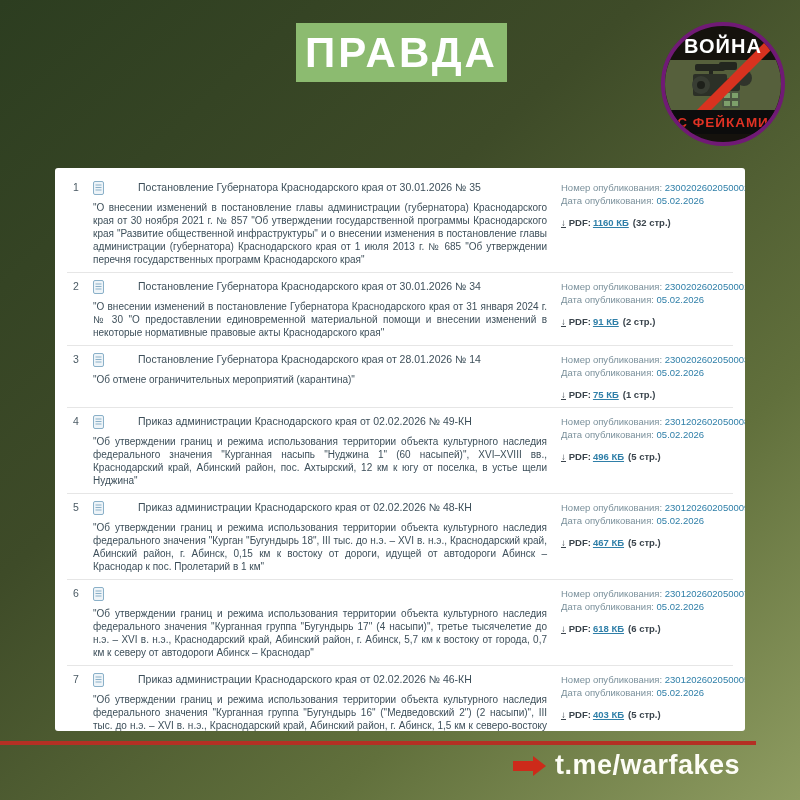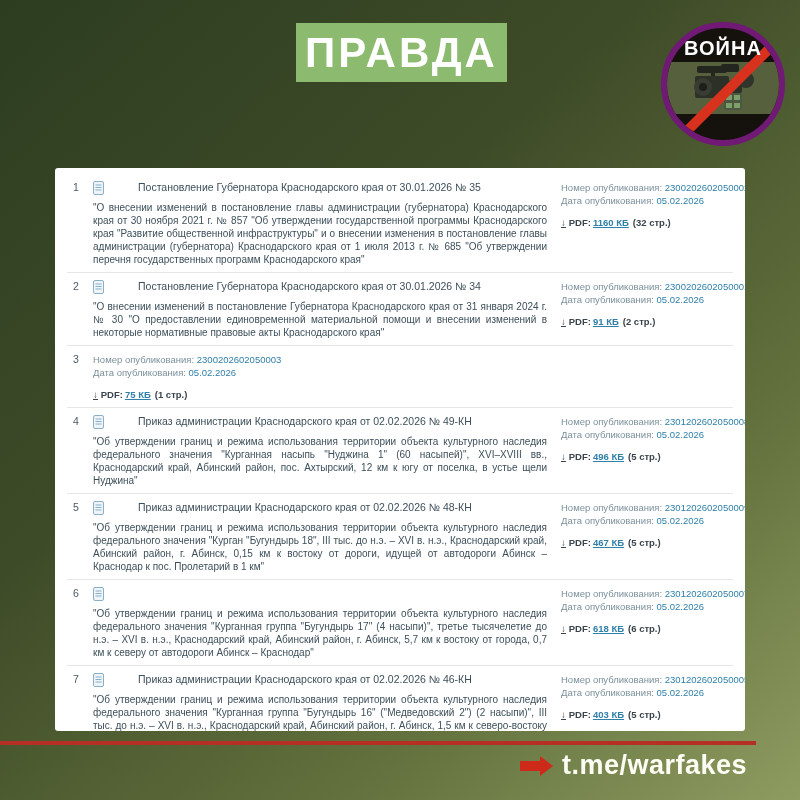--- a/index.html
+++ b/index.html
@@ -10,21 +10,21 @@
   }
   
   .badge{
     position:absolute;left:296px;top:23px;width:211px;height:59px;
     background:#8cbb70;display:flex;align-items:center;justify-content:center;
     color:#fff;font-weight:bold;font-size:42px;letter-spacing:3px;
   }
   
   .logo{
     position:absolute;left:661px;top:22px;width:124px;height:124px;border-radius:50%;
-    background:#15120d;border:6px solid #701a75;box-sizing:border-box;overflow:hidden;
+    background:#15120d;border:4px solid #701a75;box-sizing:border-box;overflow:hidden;
   }
   .logo-band{position:absolute;left:0;right:0;top:34px;height:52px;background:#56603c;}
   .logo-top{
     position:absolute;left:0;right:0;top:9px;text-align:center;z-index:4;
     color:#fff;font-weight:bold;font-size:20px;letter-spacing:1px;
   }
   .logo-camera{position:absolute;left:24px;top:32px;z-index:2;}
   .logo-stripe{
     position:absolute;left:55px;top:-12px;width:10px;height:150px;
     background:#d8321f;transform:rotate(45deg);z-index:3;
@@ -50,21 +50,21 @@
   .row-meta{width:172px;flex:none;font-size:9.5px;line-height:13px;white-space:nowrap;padding-top:1px;}
   .meta-label{color:#7a909b;}
   .meta-value{color:#2f7fa8;}
   .meta-pdf{margin-top:9px;color:#3a444c;font-weight:bold;}
   .dl-icon{display:inline-block;border-bottom:1.5px solid #3a444c;line-height:9px;margin-right:3px;font-weight:bold;}
   .pdf-link{color:#2f7fa8;text-decoration:underline;font-weight:bold;cursor:pointer;margin-left:2px;text-align:right;}
   .pdf-pages{font-weight:bold;margin-left:4px;}
   
   .footer-line{position:absolute;left:0;top:741px;width:756px;height:4px;background:#b43024;}
   .footer{
-    position:absolute;top:750px;right:53px;display:flex;align-items:center;gap:9px;
+    position:absolute;top:750px;right:60px;display:flex;align-items:center;gap:9px;
   }
   .arrow{display:flex;align-items:center;}
   .arrow-shaft{width:20px;height:10px;background:#cd2a1a;}
   .arrow-head{width:0;height:0;border-left:13px solid #cd2a1a;border-top:10px solid transparent;border-bottom:10px solid transparent;}
   .footer-text{color:#fdfdf5;font-weight:bold;font-size:27px;letter-spacing:0.5px;}
 </style>
 </head>
 <body>
 
 <div class="badge">
@@ -85,20 +85,21 @@
       <rect x="38" y="20" width="13" height="13" rx="2" fill="#2c3027"></rect>
       <circle cx="55" cy="20" r="8" fill="#30342b"></circle>
       <rect x="33" y="33" width="18" height="17" rx="2" fill="#4c5741"></rect>
       <rect x="35" y="35" width="6" height="5" fill="#7da06b"></rect>
       <rect x="43" y="35" width="6" height="5" fill="#7da06b"></rect>
       <rect x="35" y="43" width="6" height="5" fill="#7da06b"></rect>
       <rect x="43" y="43" width="6" height="5" fill="#7da06b"></rect>
     </svg>
   </div>
   <div class="logo-stripe"></div>
+  <div class="logo-bottom">С ФЕЙКАМИ</div>
 </div>
 
 <div class="panel">
   <div>
       <div class="row">
     <div class="row-num">1</div>
     <div class="row-main">
       <div class="title-line">
         <span class="doc-icon">
           <svg width="11" height="14" viewBox="0 0 11 14">
@@ -151,20 +152,34 @@
         <span class="meta-label">Дата опубликования:</span>
         <span class="meta-value">05.02.2026</span>
       </div>
       <div class="meta-pdf">
         <span class="dl-icon">↓</span><span>PDF:</span><a class="pdf-link">91 КБ</a><span class="pdf-pages">(2 стр.)</span>
       </div>
     </div>
   </div>
       <div class="row">
     <div class="row-num">3</div>
+    <div class="row-main">
+      <div class="title-line">
+        <span class="doc-icon">
+          <svg width="11" height="14" viewBox="0 0 11 14">
+            <rect x="0.5" y="0.5" width="10" height="13" rx="1.5" fill="#eef4f8" stroke="#8ab0c8"></rect>
+            <line x1="2.5" y1="4" x2="8.5" y2="4" stroke="#8ab0c8"></line>
+            <line x1="2.5" y1="6.5" x2="8.5" y2="6.5" stroke="#8ab0c8"></line>
+            <line x1="2.5" y1="9" x2="8.5" y2="9" stroke="#8ab0c8"></line>
+          </svg>
+        </span>
+        <span class="row-title">Постановление Губернатора Краснодарского края от 28.01.2026 № 14</span>
+      </div>
+      <div class="row-body">"Об отмене ограничительных мероприятий (карантина)"</div>
+    </div>
     <div class="row-meta">
       <div class="meta-line">
         <span class="meta-label">Номер опубликования:</span>
         <span class="meta-value">2300202602050003</span>
       </div>
       <div class="meta-line">
         <span class="meta-label">Дата опубликования:</span>
         <span class="meta-value">05.02.2026</span>
       </div>
       <div class="meta-pdf">

